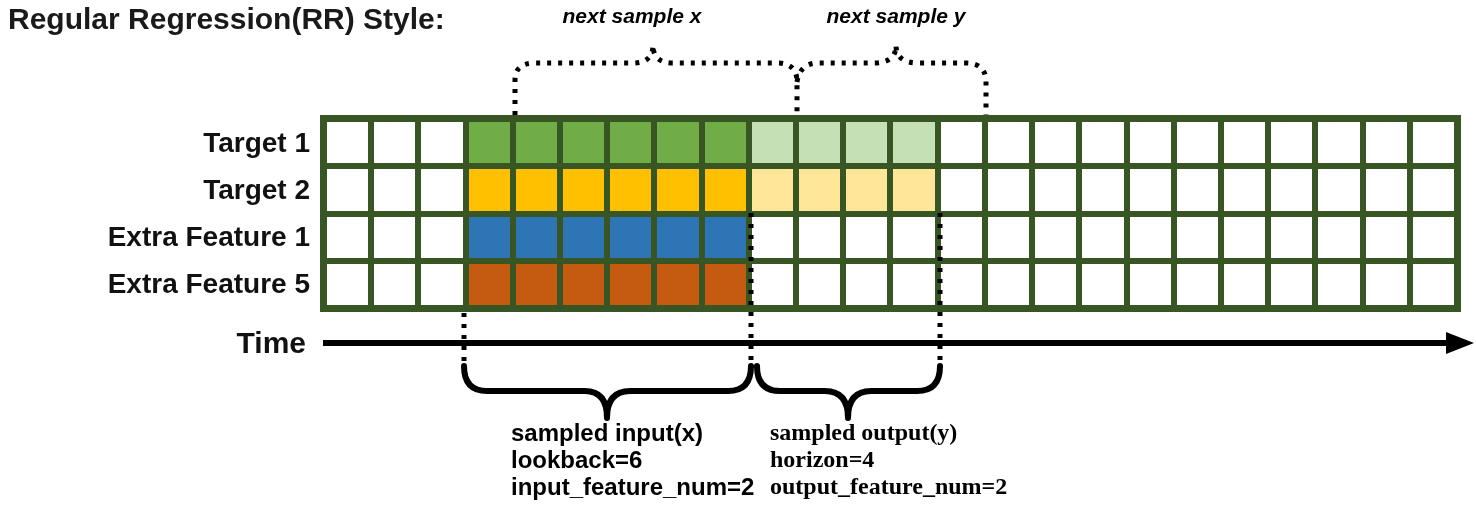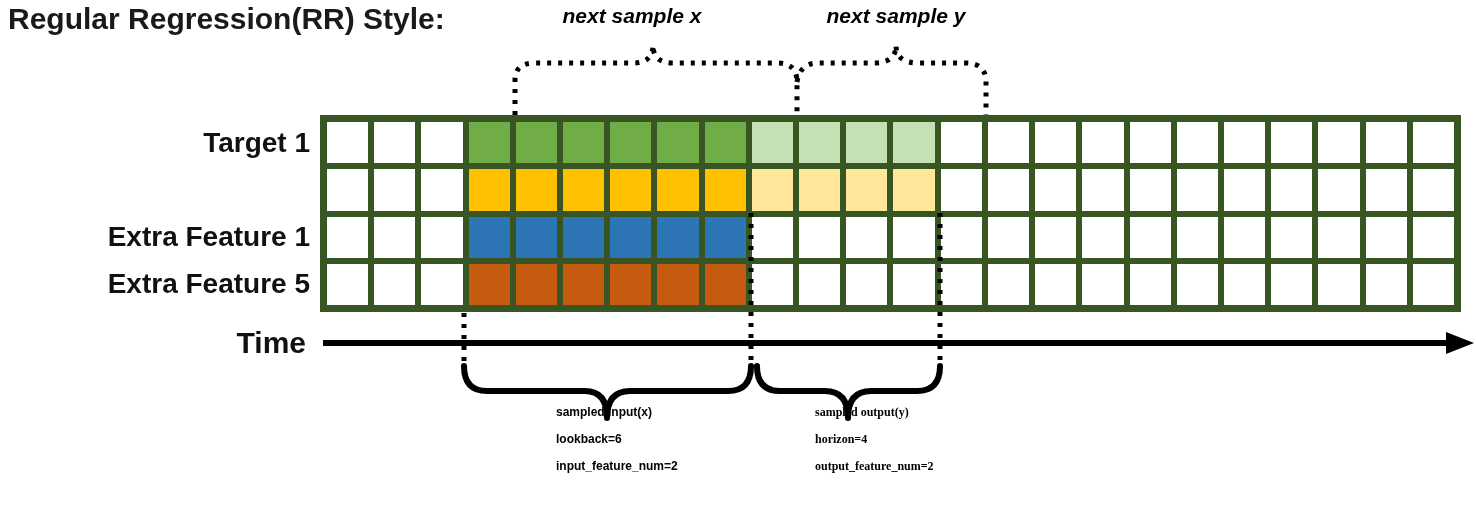--- a/index.html
+++ b/index.html
@@ -27,38 +27,38 @@
   .row-label{
     position:absolute; left:0; width:310px; text-align:right;
     font-size:28px; font-weight:700; color:#111; height:41px; line-height:41px;
   }
   .time-label{
     position:absolute; left:0; width:306px; text-align:right; top:326px;
     font-size:30px; font-weight:700; color:#111;
   }
   .svg-overlay{ position:absolute; left:0; top:0; pointer-events:none; }
   .caption{
-    position:absolute; top:399px; font-size:12px; font-weight:600; line-height:27px; color:#000;
+    position:absolute; top:419px; font-size:24px; font-weight:600; line-height:27px; color:#000;
     white-space:nowrap;
-    margin-left:45px;
   }
   #caption-input{left:511px;}
   #caption-output{left:770px;font-family:Liberation Serif, serif;}
 </style>
 </head>
 <body>
 
 <div class="page">
 
   <div class="title">Regular Regression(RR) Style:</div>
 
   <div class="next-label" id="next-x">next sample x</div>
   <div class="next-label" id="next-y">next sample y</div>
 
   <div class="row-label" style="top:122px">Target 1</div>
+  <div class="row-label" style="top:169px">Target 2</div>
   <div class="row-label" style="top:216px">Extra Feature 1</div>
   <div class="row-label" style="top:263px">Extra Feature 5</div>
 
   <div class="grid" id="sample-grid" style="background: rgb(55, 86, 35);">
       <div class="cell" style="background: rgb(255, 255, 255);"></div>
       <div class="cell" style="background: rgb(255, 255, 255);"></div>
       <div class="cell" style="background: rgb(255, 255, 255);"></div>
       <div class="cell" style="background: rgb(112, 173, 71);"></div>
       <div class="cell" style="background: rgb(112, 173, 71);"></div>
       <div class="cell" style="background: rgb(112, 173, 71);"></div>

